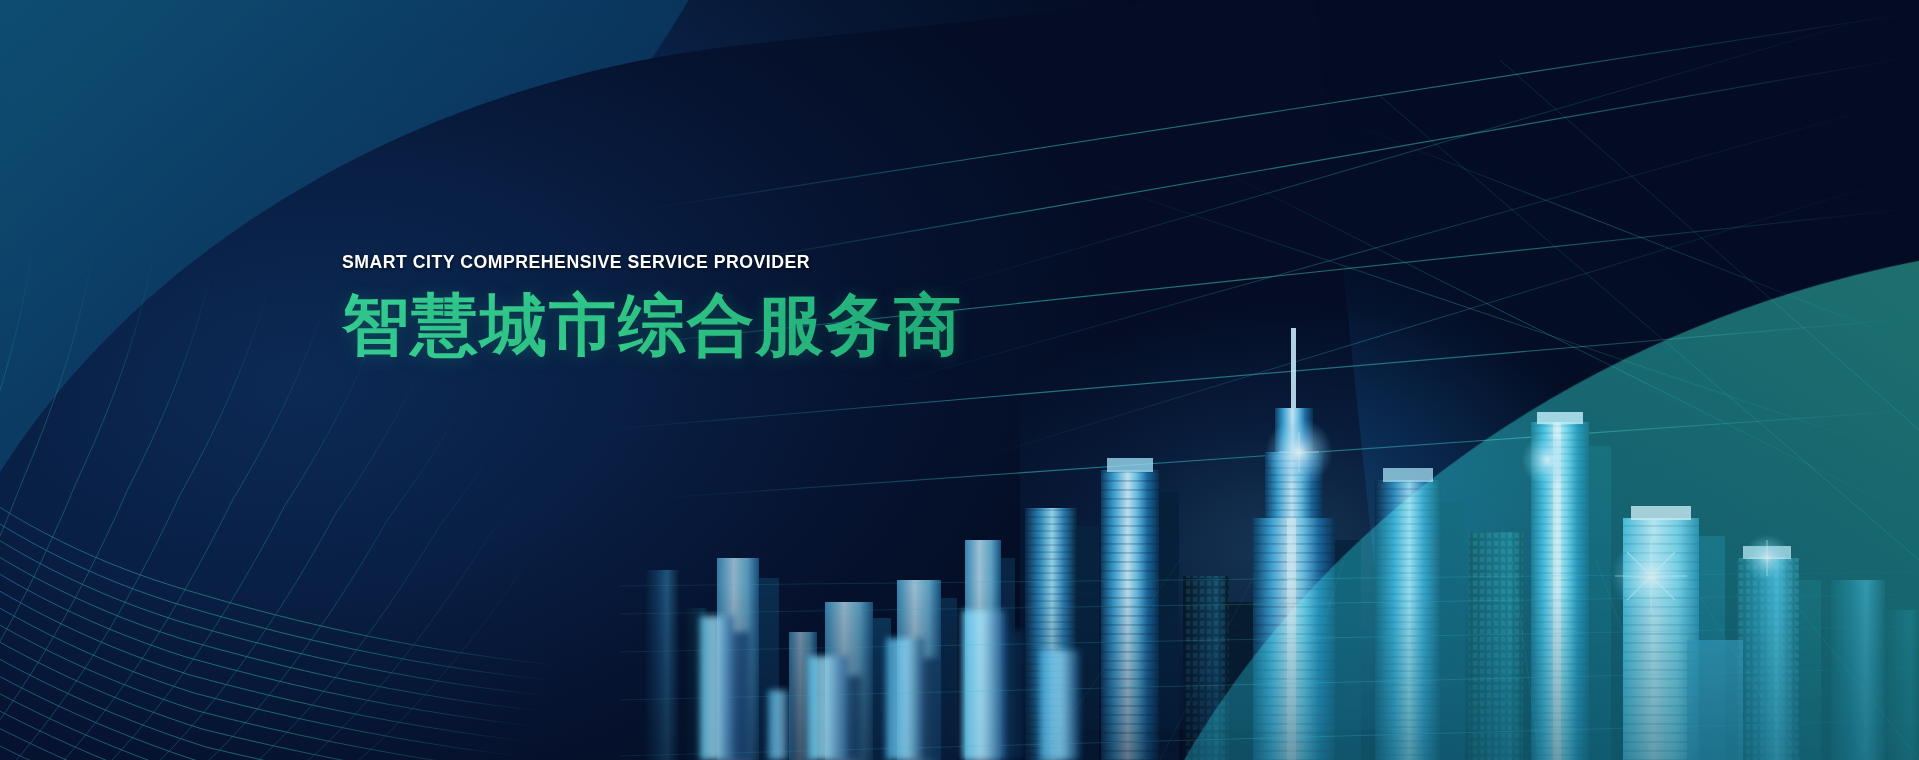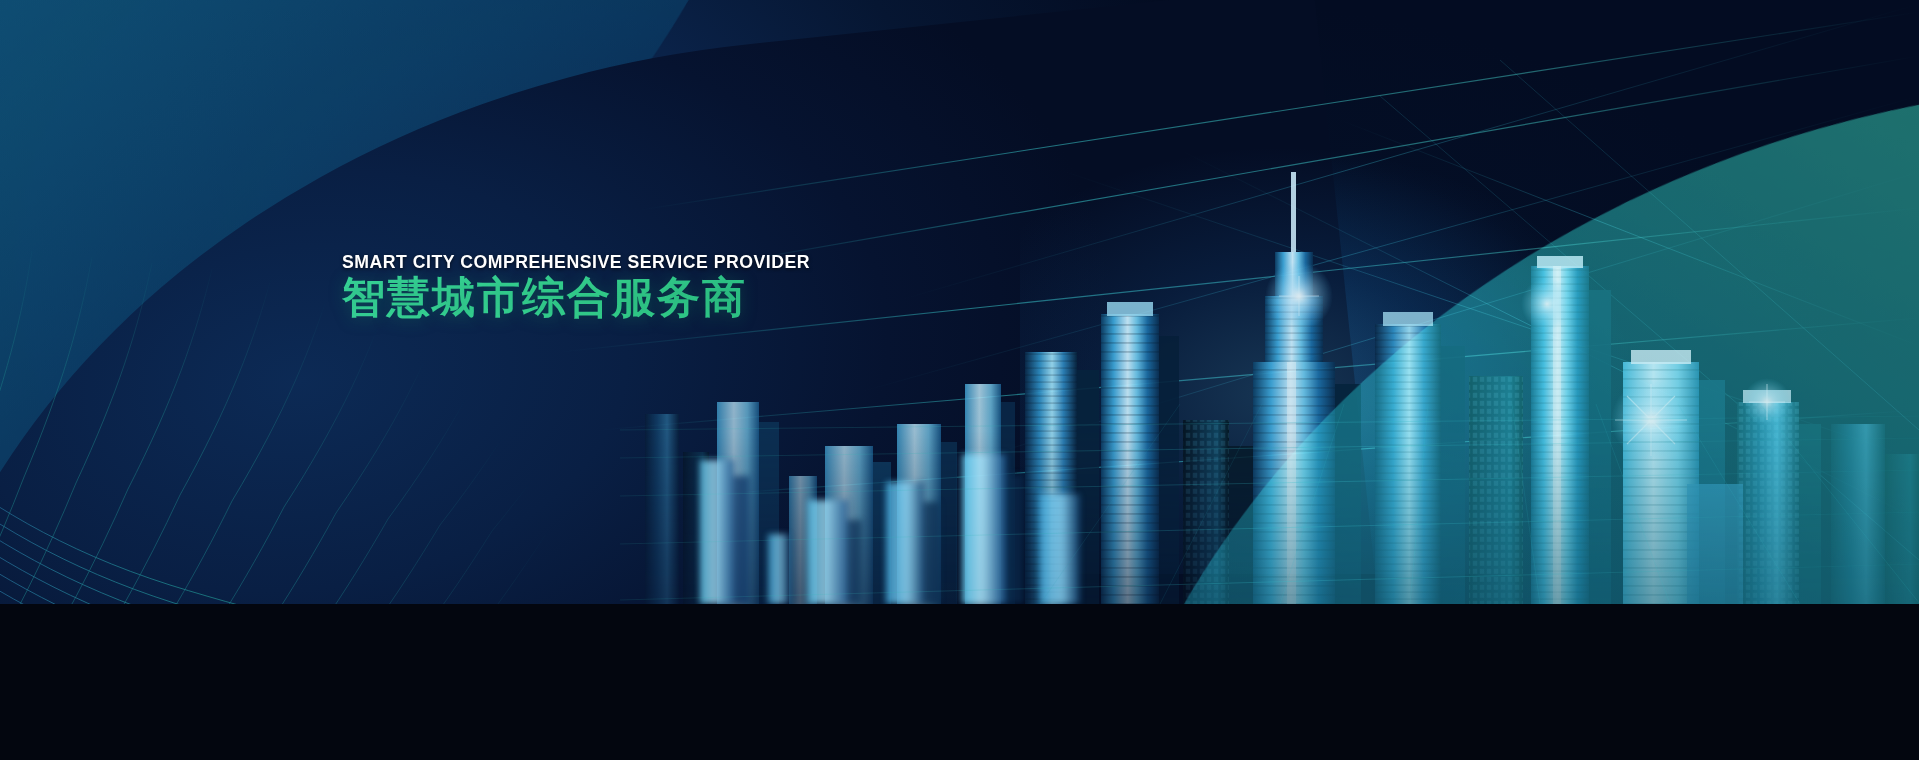--- a/index.html
+++ b/index.html
@@ -6,21 +6,21 @@
   * { margin:0; padding:0; box-sizing:border-box; }
   html,body{
     width:1919px; height:760px;
     overflow:hidden;
     background:#03060f;
     font-family:"Liberation Sans","DejaVu Sans",sans-serif;
   }
 
   .banner{
     position:relative;
-    width:1919px; height:604px;
+    width:1919px; height:760px;
     overflow:hidden;
     background:
       radial-gradient(ellipse 900px 520px at 62% 62%, rgba(10,52,96,0.85) 0%, rgba(4,16,40,0.5) 45%, rgba(2,6,18,0) 72%),
       radial-gradient(ellipse 760px 540px at 23% 30%, #0d2f55 0%, #0a2248 38%, #061632 66%, #030c22 100%),
       linear-gradient(115deg, #0a2c4d 0%, #081f3f 22%, #040f2a 48%, #020812 72%, #01050d 100%);
   }
 
   
   .swoosh-tl{
     position:absolute; left:-340px; top:-470px;
@@ -126,21 +126,22 @@
     font-size:19px;
     font-weight:bold;
     letter-spacing:.55px;
     line-height:1.1;
     transform:scaleX(.93);
     transform-origin:left center;
     text-shadow:0 1px 4px rgba(0,0,0,.7);
     white-space:nowrap;
   }
   .headline{
-    font-size:43px;
+    margin-top:14px;
+    font-size:67px;
     font-weight:bold;
     letter-spacing:2px;
     line-height:1.12;
     color:#35d18a;
     background:linear-gradient(96deg,#3ad79a 0%,#35d08c 40%,#29bb82 72%,#1fa873 100%);
     -webkit-background-clip:text;
     background-clip:text;
     -webkit-text-fill-color:transparent;
     text-shadow:0 2px 16px rgba(20,140,100,.35);
     white-space:nowrap;

